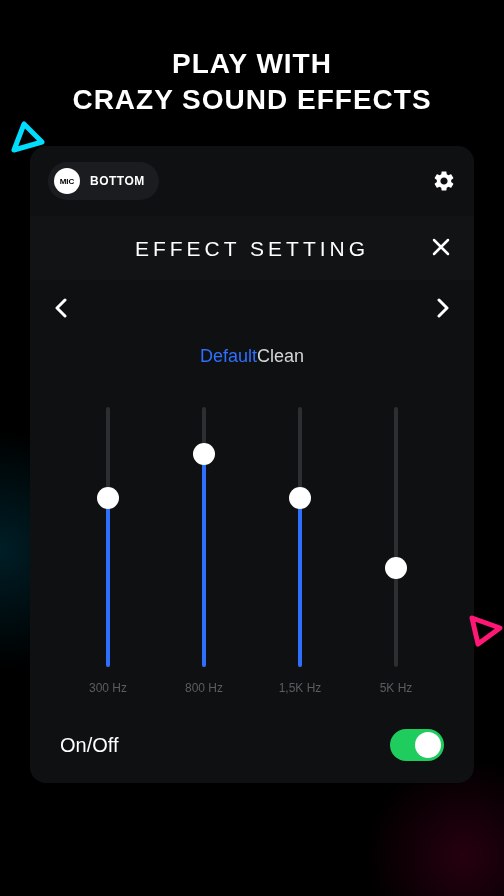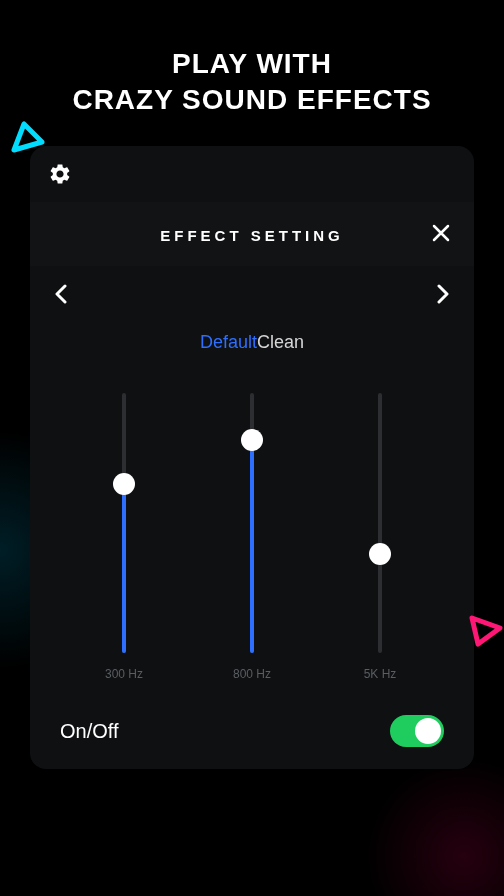--- a/index.html
+++ b/index.html
@@ -106,23 +106,23 @@
       display: block;
     }
     .section-header {
       display: flex;
       align-items: center;
       justify-content: space-between;
       padding: 20px 24px 18px;
       background: #111315;
     }
     .section-title {
-      font-size: 15px;
+      font-size: 21px;
       letter-spacing: 4px;
-      font-weight: 700;
+      font-weight: 400;
       flex: 1;
       text-align: center;
     }
     .close-btn {
       font-size: 22px;
       font-weight: 300;
       width: 24px;
       text-align: right;
     }
     .spacer-left {
@@ -242,20 +242,26 @@
 </div>
 
 <div class="headline">
   <div class="headline-line1">PLAY WITH</div>
   <div class="headline-line2">CRAZY SOUND EFFECTS</div>
 </div>
 
 <div class="app-panel">
 
   <div class="top-bar">
+    <div class="mic-pill">
+      <div class="mic-circle">
+        <span>MIC</span>
+      </div>
+      <span class="mic-label">BOTTOM</span>
+    </div>
     <div class="gear-icon">
       <svg width="24" height="24" viewBox="0 0 24 24" fill="#fff">
         <path d="M19.14,12.94c0.04-0.3,0.06-0.61,0.06-0.94c0-0.32-0.02-0.64-0.07-0.94l2.03-1.58c0.18-0.14,0.23-0.41,0.12-0.61 l-1.92-3.32c-0.12-0.22-0.37-0.29-0.59-0.22l-2.39,0.96c-0.5-0.38-1.03-0.7-1.62-0.94L14.4,2.81c-0.04-0.24-0.24-0.41-0.48-0.41 h-3.84c-0.24,0-0.43,0.17-0.47,0.41L9.25,5.35C8.66,5.59,8.12,5.92,7.63,6.29L5.24,5.33c-0.22-0.08-0.47,0-0.59,0.22L2.74,8.87 C2.62,9.08,2.66,9.34,2.86,9.48l2.03,1.58C4.84,11.36,4.8,11.69,4.8,12s0.02,0.64,0.07,0.94l-2.03,1.58 c-0.18,0.14-0.23,0.41-0.12,0.61l1.92,3.32c0.12,0.22,0.37,0.29,0.59,0.22l2.39-0.96c0.5,0.38,1.03,0.7,1.62,0.94l0.36,2.54 c0.05,0.24,0.24,0.41,0.48,0.41h3.84c0.24,0,0.44-0.17,0.47-0.41l0.36-2.54c0.59-0.24,1.13-0.56,1.62-0.94l2.39,0.96 c0.22,0.08,0.47,0,0.59-0.22l1.92-3.32c0.12-0.22,0.07-0.47-0.12-0.61L19.14,12.94z M12,15.6c-1.98,0-3.6-1.62-3.6-3.6 s1.62-3.6,3.6-3.6s3.6,1.62,3.6,3.6S13.98,15.6,12,15.6z"></path>
       </svg>
     </div>
   </div>
 
   <div class="section-header">
     <div class="spacer-left"></div>
     <div class="section-title">EFFECT SETTING</div>
@@ -294,20 +300,27 @@
       </div>
       <div class="slider-col">
         <div class="slider-track">
           <div class="slider-fill" style="height: 213.2px;"></div>
           <div class="slider-thumb" style="bottom: 213.2px;"></div>
         </div>
         <div class="slider-label">800 Hz</div>
       </div>
       <div class="slider-col">
         <div class="slider-track">
+          <div class="slider-fill" style="height: 169px;"></div>
+          <div class="slider-thumb" style="bottom: 169px;"></div>
+        </div>
+        <div class="slider-label">1,5K Hz</div>
+      </div>
+      <div class="slider-col">
+        <div class="slider-track">
           <div class="slider-thumb" style="bottom: 98.8px;"></div>
         </div>
         <div class="slider-label">5K Hz</div>
       </div>
     </div>
 
   <div class="toggle-row">
     <div class="toggle-label">On/Off</div>
     <div class="toggle-switch">
       <div class="toggle-knob"></div>

